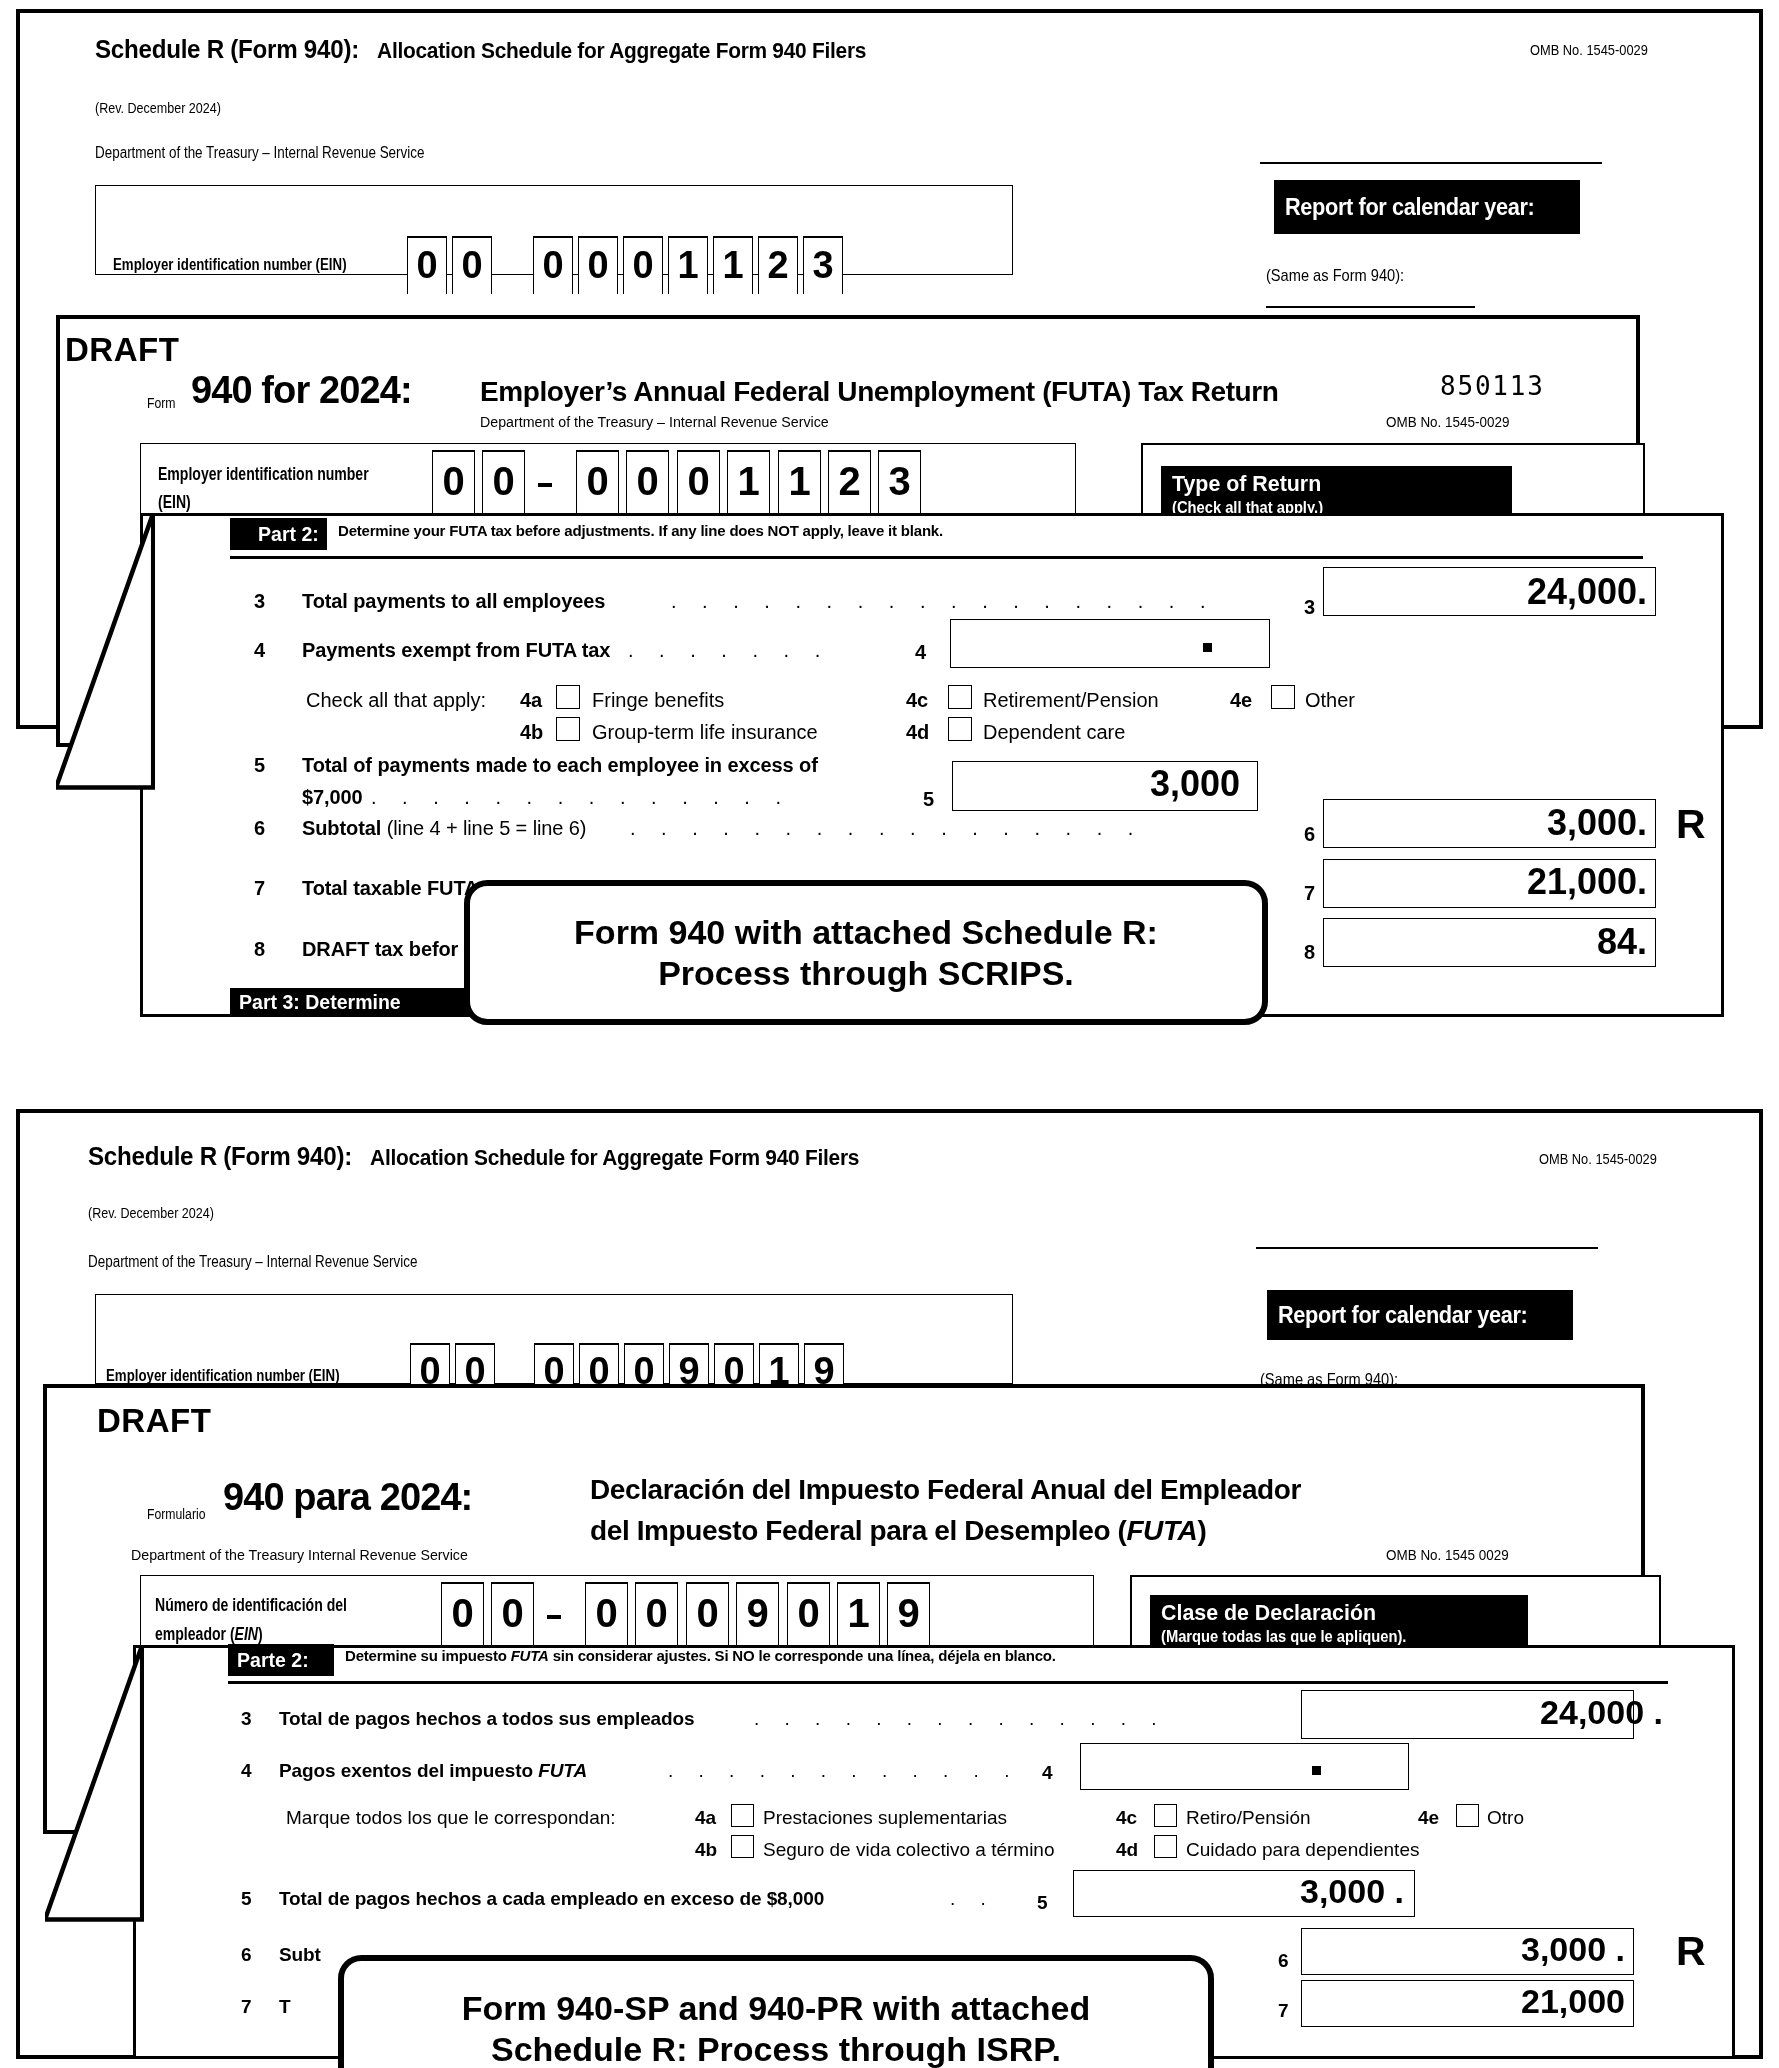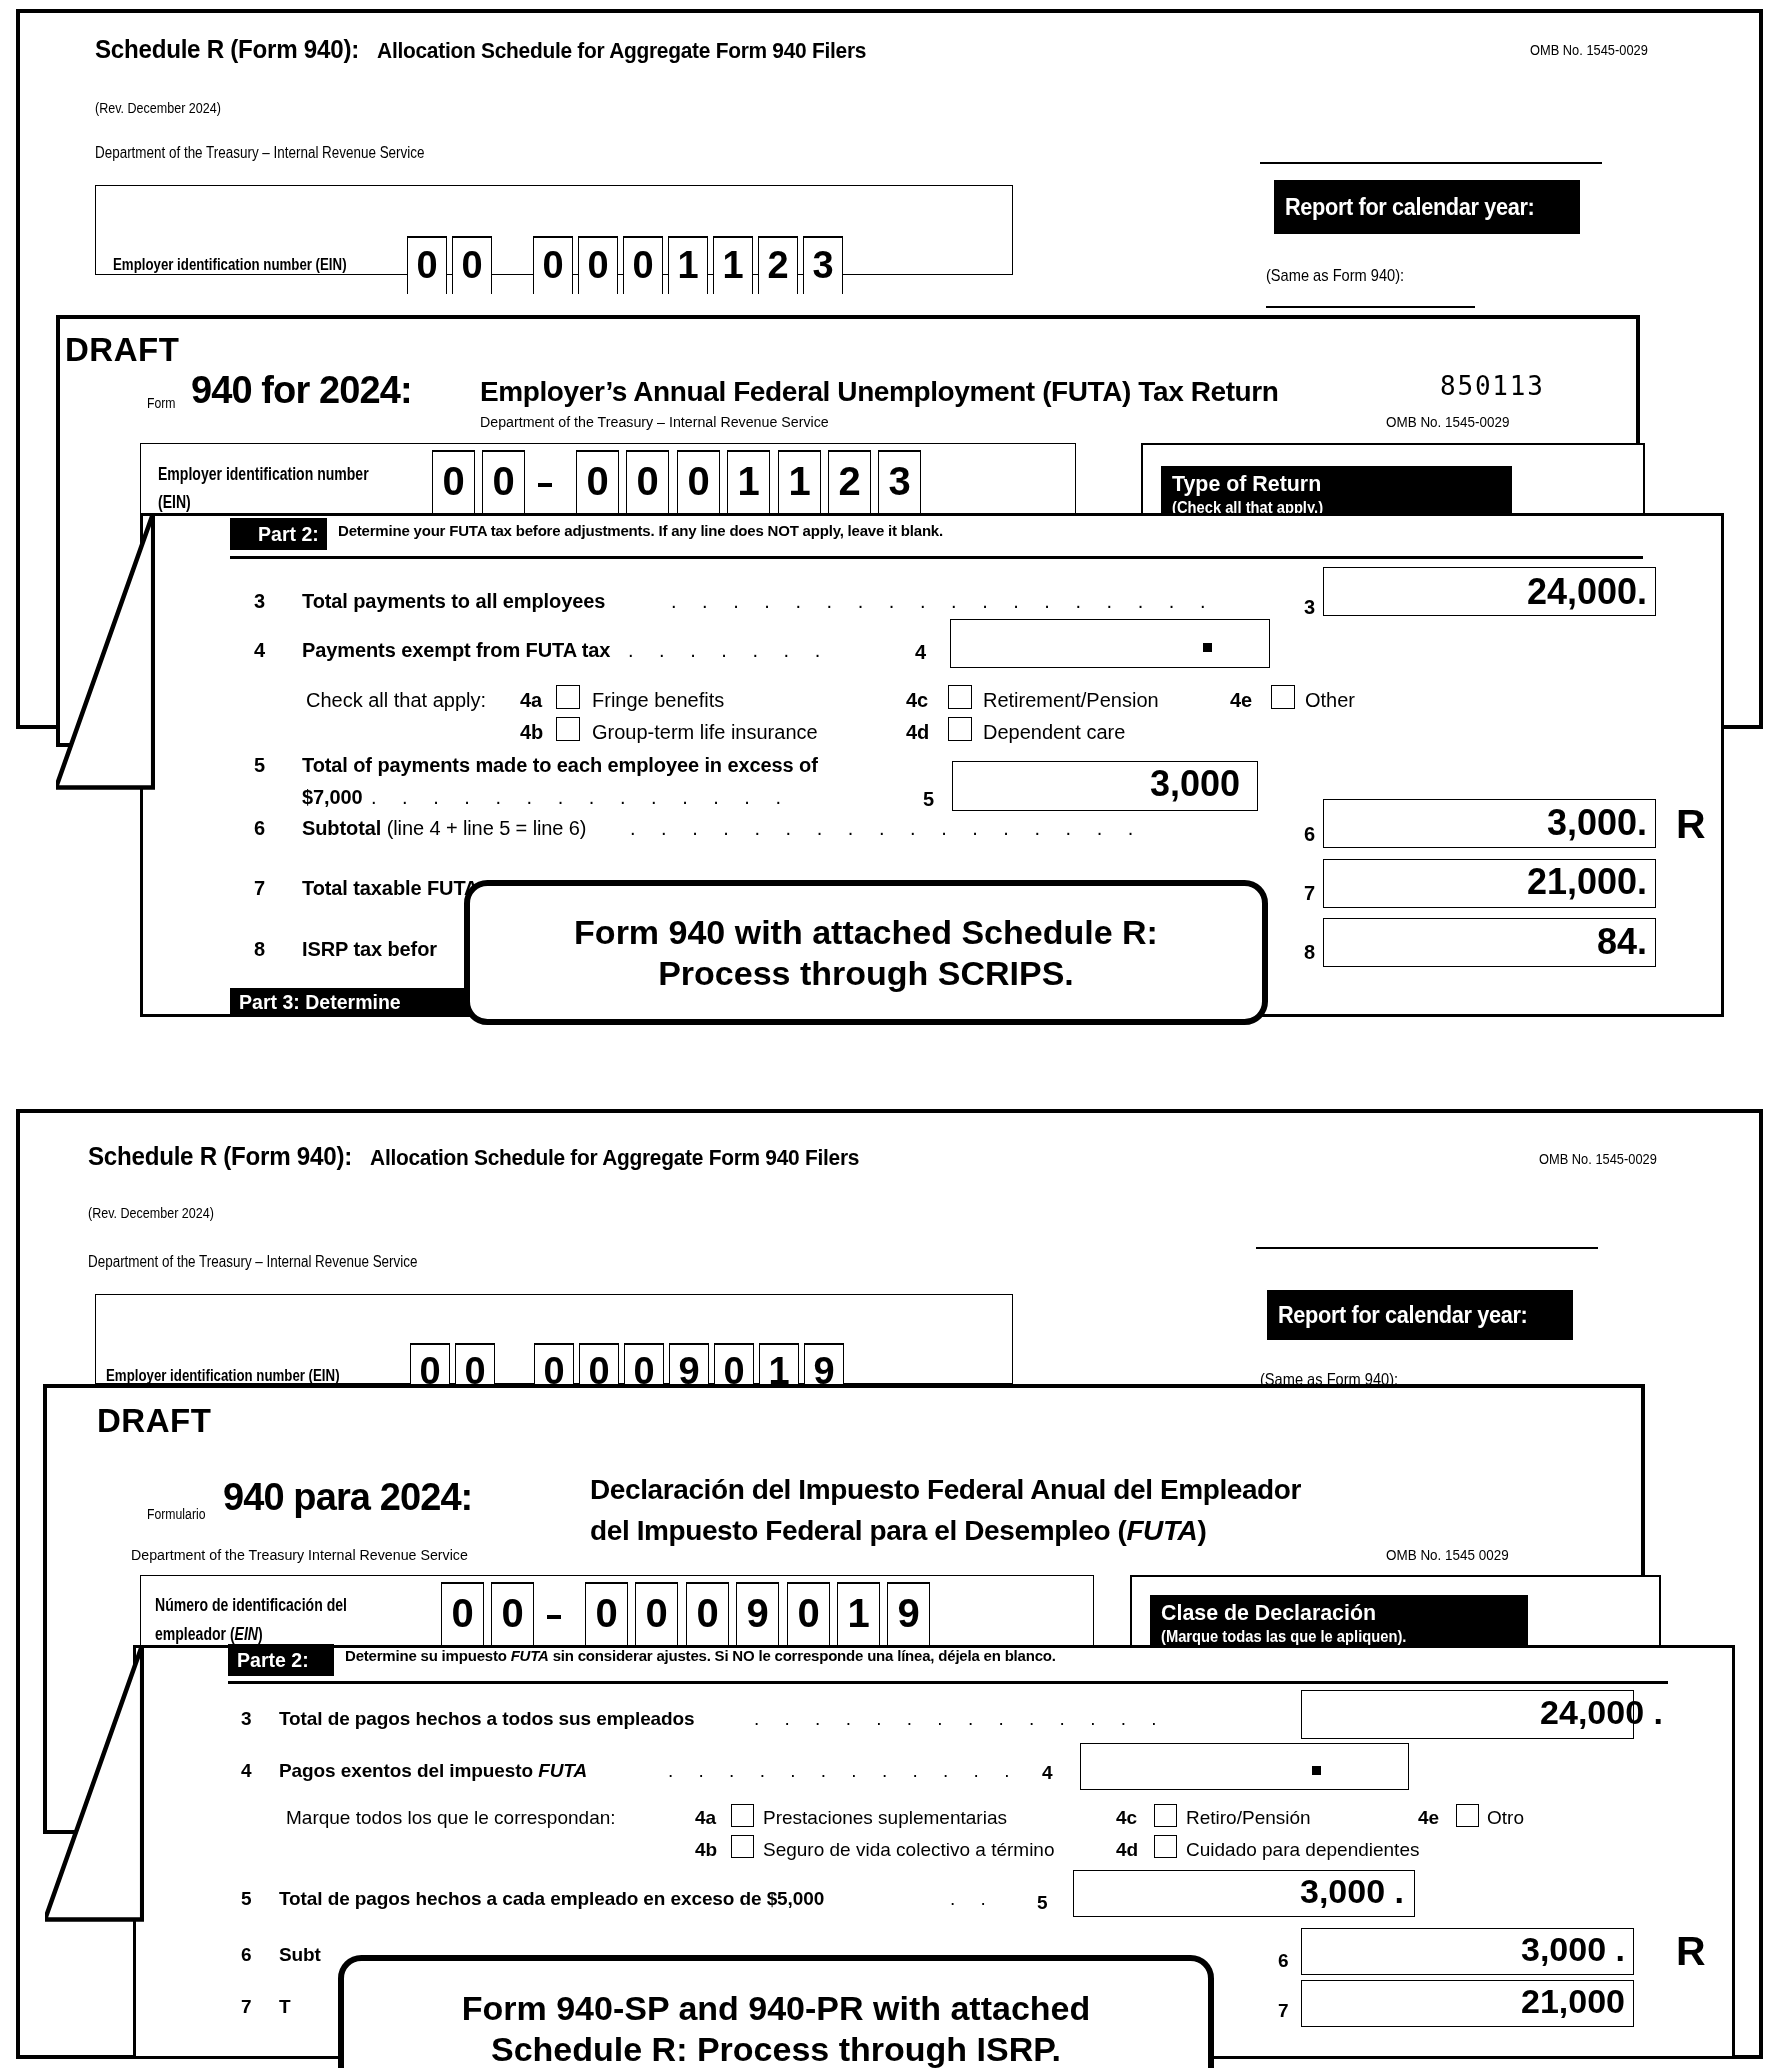--- a/index.html
+++ b/index.html
@@ -216,21 +216,21 @@
   <div class="linetxt" style="left:302px;top:877px;">
     <span>Total taxable FUTA wages</span>
     <span class="reg">(line 3 – line 6 = line 7). See instructions.</span>
   </div>
   <div class="leaders" style="left:995px;top:877px;">. . . . . . .</div>
   <div class="lineno" style="left:1304px;top:882px;">7</div>
   <div class="amtbox" style="left:1323px;top:859px;width:333px;height:49px;"></div>
   <div class="amt-val" style="left:1323px;top:861px;width:324px;text-align:right;font-size:36px;">21,000.</div>
 
   <div class="lineno" style="left:254px;top:938px;">8</div>
-  <div class="linetxt" style="left:302px;top:938px;">ISRP tax befor</div>
+  <div class="linetxt" style="left:302px;top:938px;">DRAFT tax befor</div>
   <div class="amtbox" style="left:1323px;top:918px;width:333px;height:49px;"></div>
   <div class="lineno" style="left:1304px;top:941px;">8</div>
   <div class="amt-val" style="left:1323px;top:921px;width:324px;text-align:right;font-size:36px;">84.</div>
 
   <div class="partbar" style="left:230px;top:988px;width:270px;height:27px;overflow:hidden;">
     <span>Part 3:   Determine</span>
   </div>
 
   <div class="balloon" style="left:464px;top:880px;width:792px;height:133px;font-size:34px;">
     <span class="l">Form 940 with attached Schedule R:</span>
@@ -343,21 +343,21 @@
   <div class="cbl sp" style="left:1487px;top:1807px;">Otro</div>
 
   <div class="cbn sp" style="left:695px;top:1839px;">4b</div>
   <div class="cbx" style="left:731px;top:1835px;width:23.4px;height:23.4px;"></div>
   <div class="cbl sp" style="left:763px;top:1839px;">Seguro de vida colectivo a término</div>
   <div class="cbn sp" style="left:1116px;top:1839px;">4d</div>
   <div class="cbx" style="left:1154px;top:1835px;width:23.4px;height:23.4px;"></div>
   <div class="cbl sp" style="left:1186px;top:1839px;">Cuidado para dependientes</div>
 
   <div class="lineno" style="left:241px;top:1888px;font-size:19px;">5</div>
-  <div class="linetxt sp" style="left:279px;top:1888px;">Total de pagos hechos a cada empleado en exceso de $5,000</div>
+  <div class="linetxt sp" style="left:279px;top:1888px;">Total de pagos hechos a cada empleado en exceso de $8,000</div>
   <div class="leaders" style="left:950px;top:1888px;font-size:19px;">. .</div>
   <div class="lineno" style="left:1037px;top:1892px;font-size:19px;">5</div>
   <div class="amtbox" style="left:1073px;top:1870px;width:342px;height:47px;"></div>
   <div class="amt-val" style="left:1073px;top:1872px;width:331px;text-align:right;font-size:34px;">3,000 .</div>
 
   <div class="lineno" style="left:241px;top:1944px;font-size:19px;">6</div>
   <div class="linetxt sp" style="left:279px;top:1944px;">Subt</div>
   <div class="lineno" style="left:1278px;top:1950px;font-size:19px;">6</div>
   <div class="amtbox" style="left:1301px;top:1928px;width:333px;height:47px;"></div>
   <div class="amt-val" style="left:1301px;top:1930px;width:324px;text-align:right;font-size:34px;">3,000 .</div>

